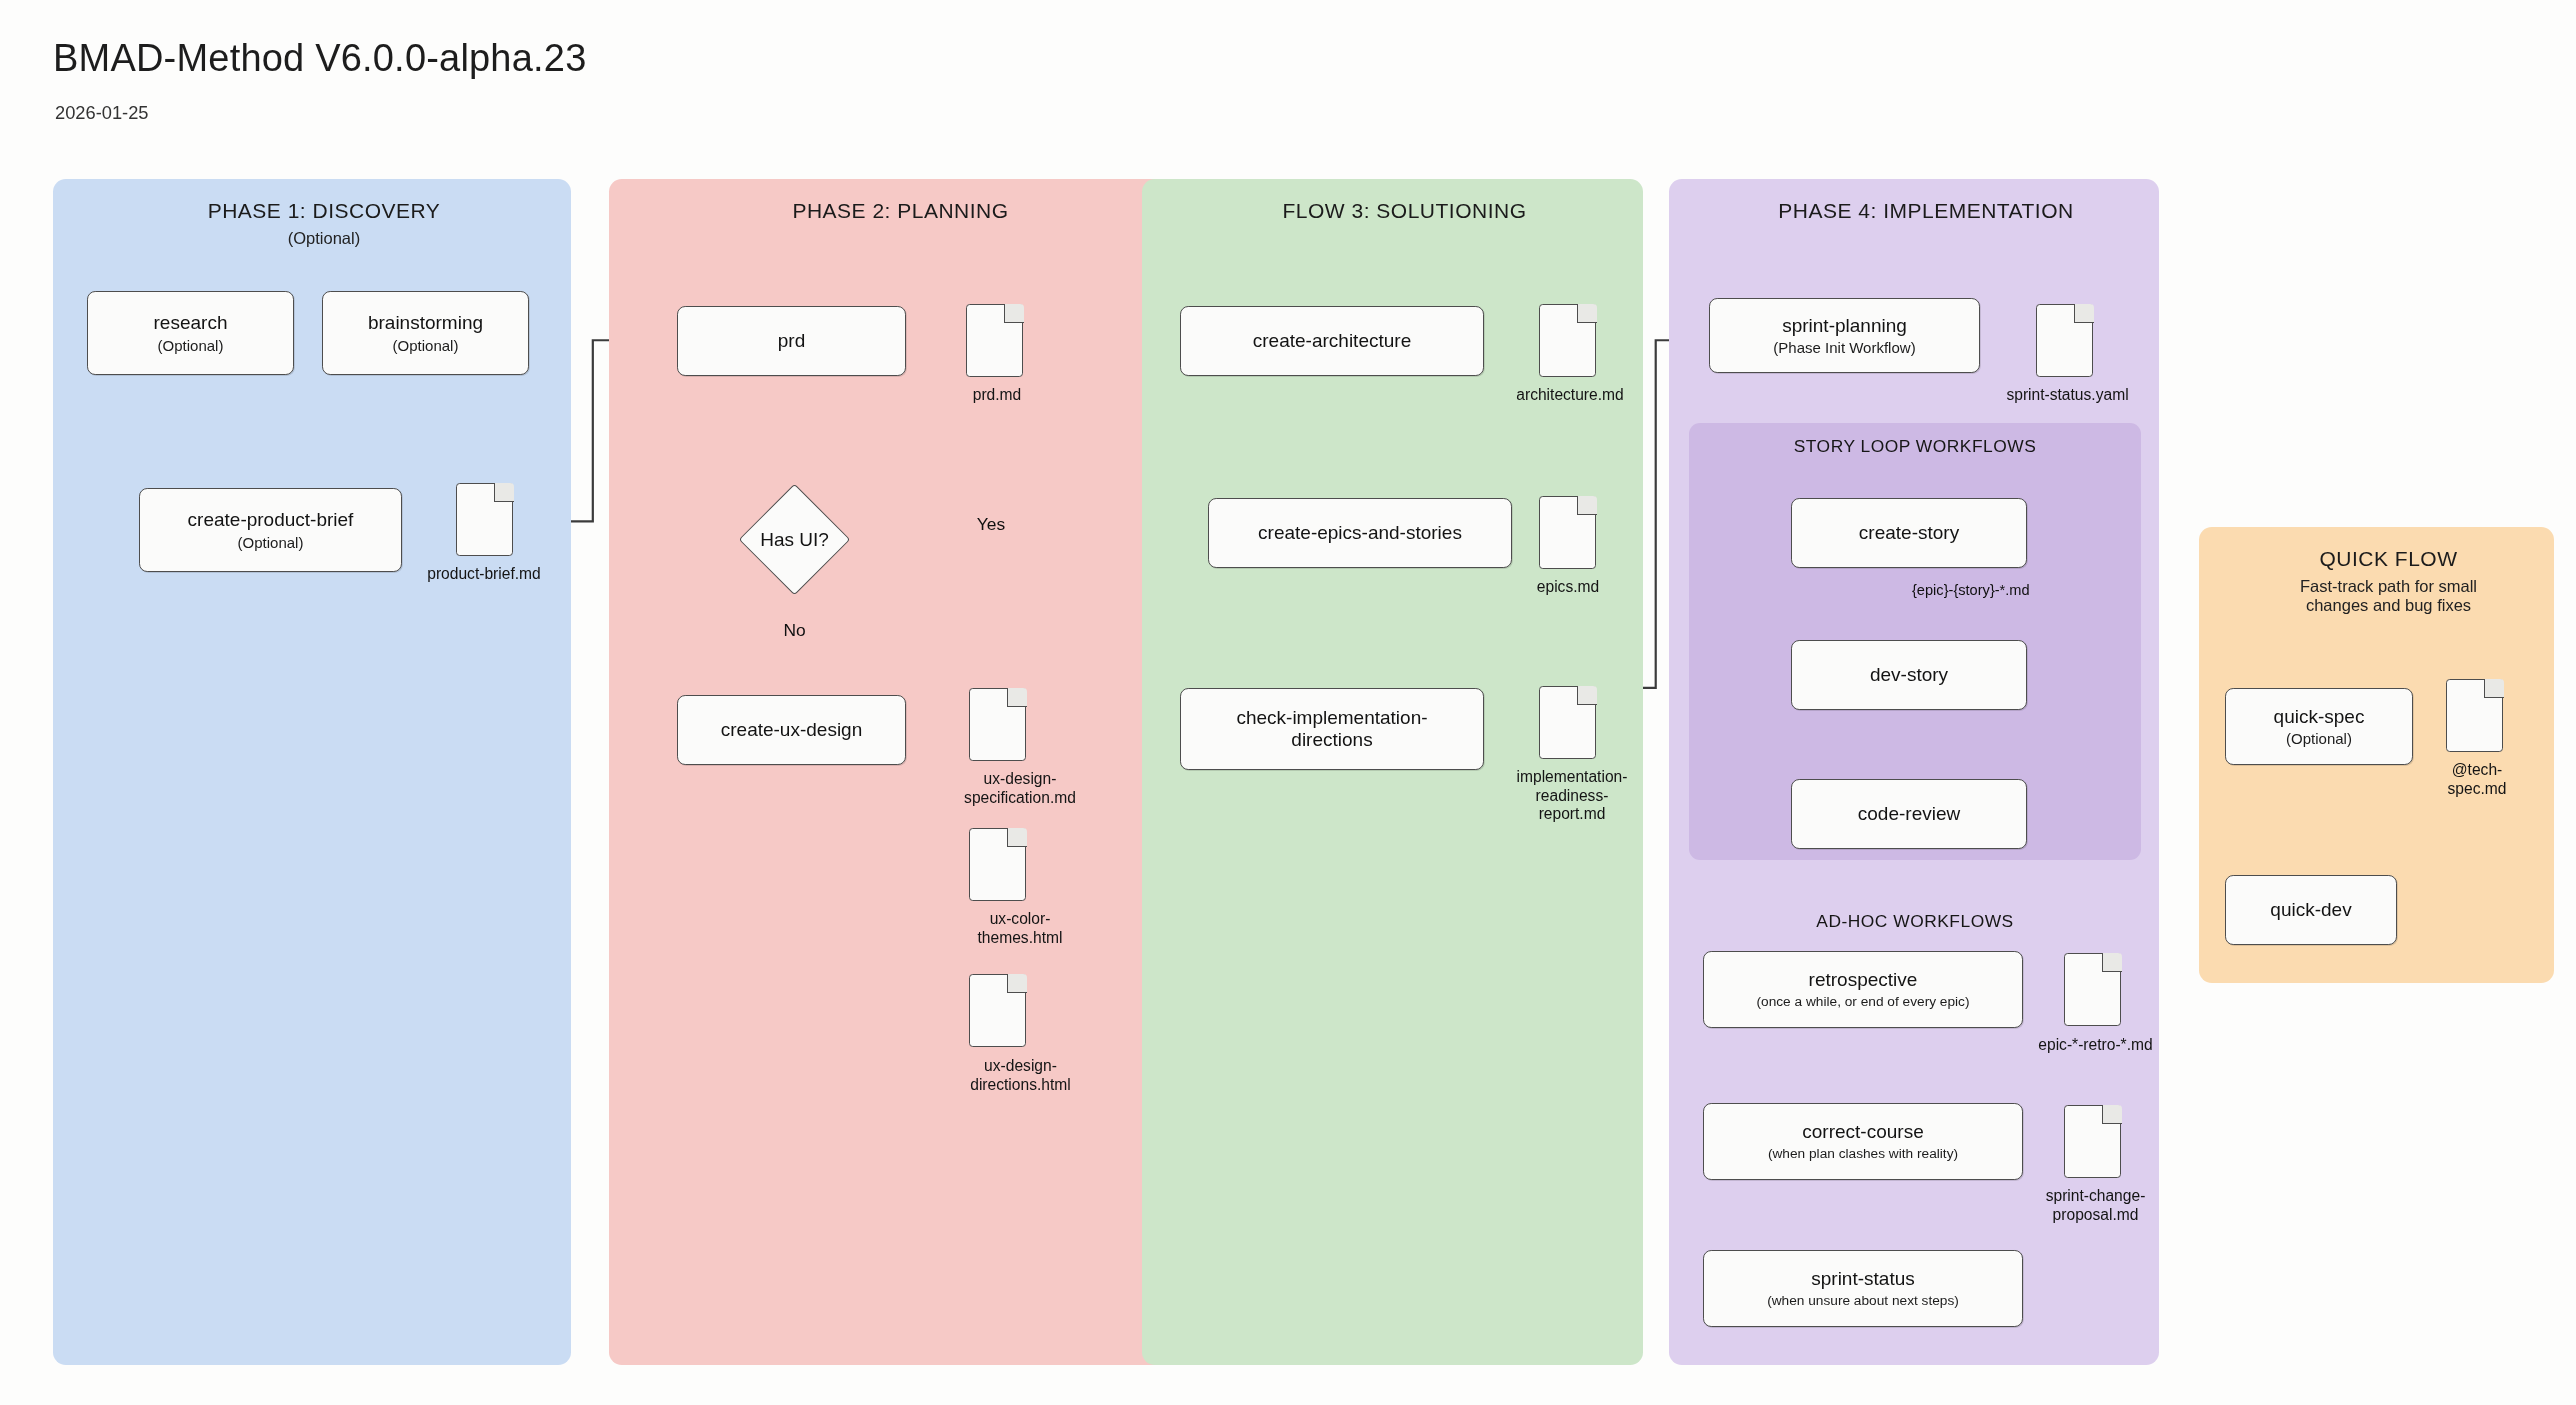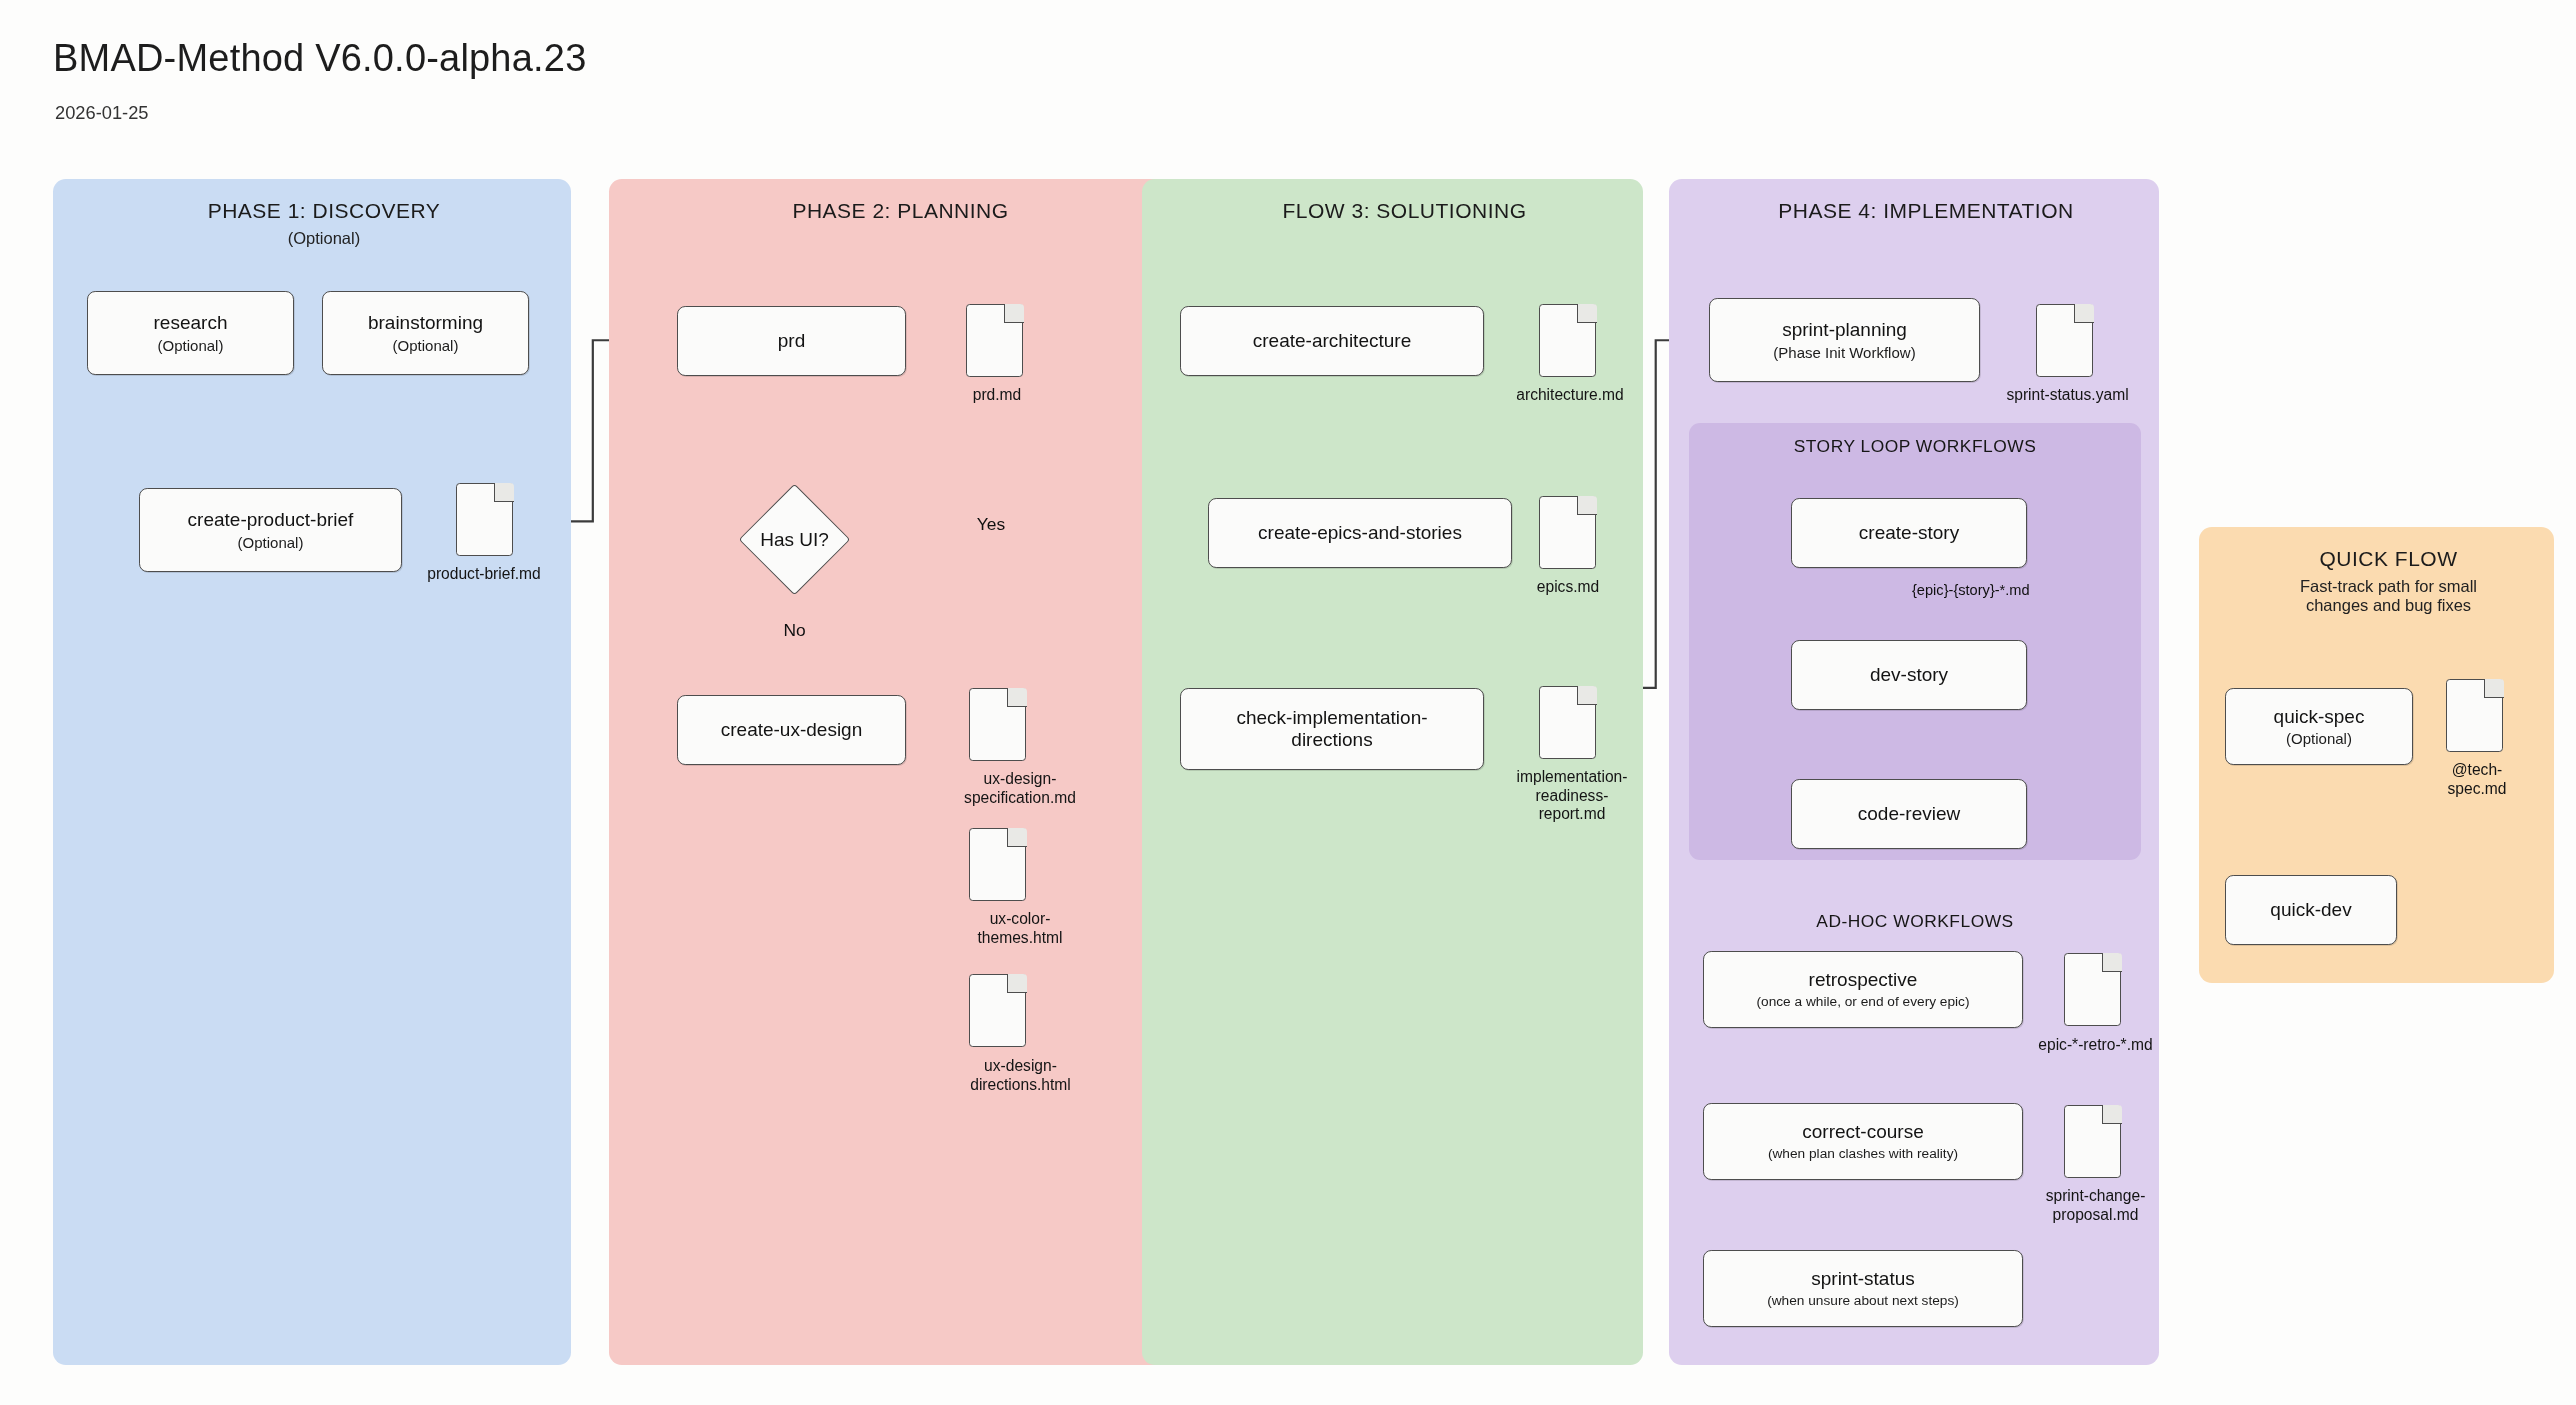--- a/index.html
+++ b/index.html
@@ -278,21 +278,21 @@
   </div>
   <div class="doc" style="left:1539px; top:686px;"></div>
   <div class="doc-label" style="left:1464px; top:768px; width:216px; white-space:pre-line;">implementation-
 readiness-
 report.md</div>
 
   <div class="phase" style="left:1669px; top:179px; width:490px; height:1186px; background:#ddcfee;">
     <div class="phase-title">PHASE 4: IMPLEMENTATION</div>
   </div>
 
-  <div class="node" style="left:1709px; top:298px; width:271px; height:84px;">
+  <div class="node" style="left:1709px; top:298px; width:271px; height:75px;">
     <div class="main">sprint-planning</div>
     <div class="sub">(Phase Init Workflow)</div>
   </div>
   <div class="doc" style="left:2036px; top:304px;"></div>
   <div class="doc-label" style="left:1965px; top:386px; width:205px;">sprint-status.yaml</div>
 
   <div class="subgroup" style="left:1689px; top:423px; width:452px; height:437px; background:#cdb9e4;">
     <div class="subgroup-title">STORY LOOP WORKFLOWS</div>
   </div>
 

